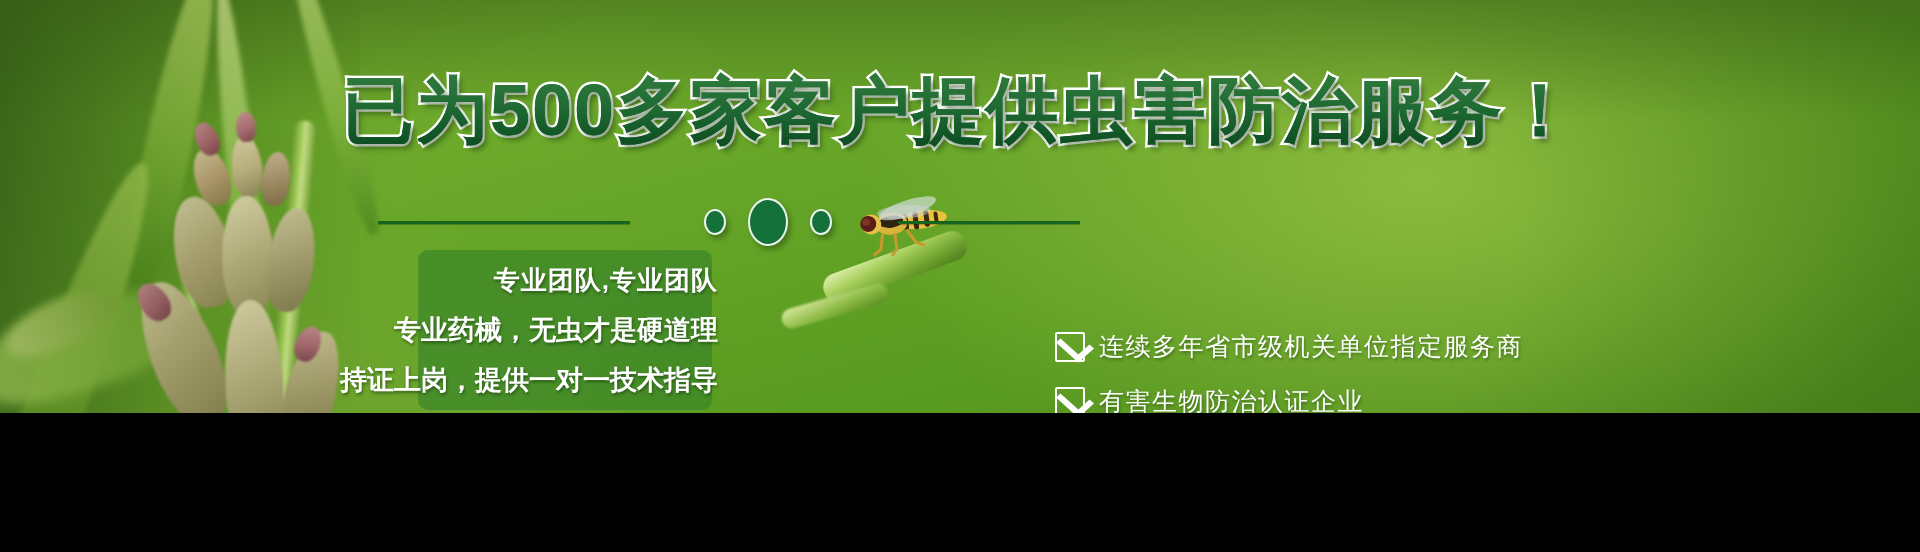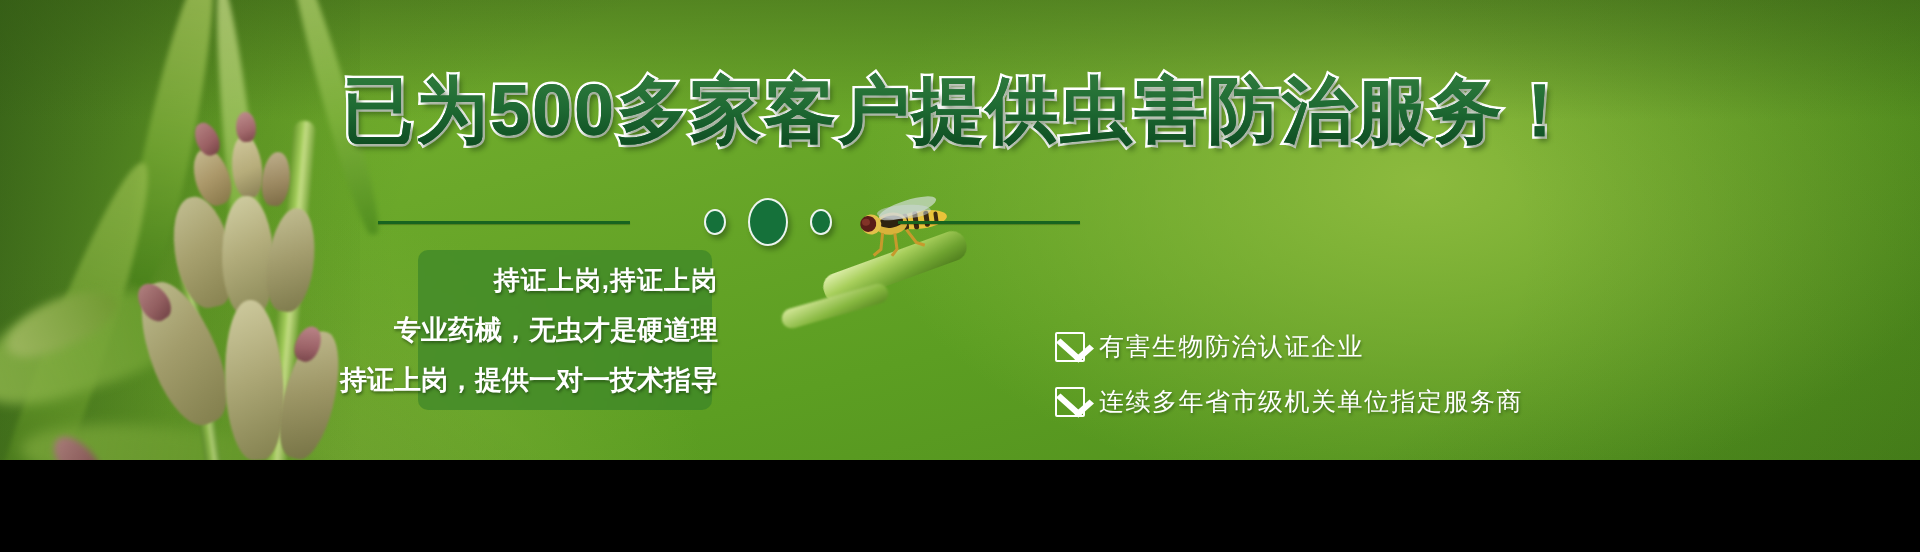--- a/index.html
+++ b/index.html
@@ -1,18 +1,18 @@
 <!DOCTYPE html>
 <html><head>
 <meta charset="utf-8">
 <style>
   html,body{margin:0;padding:0;background:#000;}
   .banner{
     position:relative;
-    width:1920px;height:460px;
+    width:1920px;height:413px;
     overflow:hidden;
     font-family:"Liberation Sans","DejaVu Sans",sans-serif;
     background:#5aa123;
   }
   
   .bg{position:absolute;inset:0;}
   .bg-base{
     position:absolute;inset:0;
     background:
       radial-gradient(ellipse 900px 520px at 1420px 180px, #8cba3e 0%, rgba(140,186,62,0) 62%),
@@ -235,33 +235,33 @@
   <div class="divider">
     <span class="dv-line l"></span>
     <span class="dot sm"></span>
     <span class="dot lg"></span>
     <span class="dot sm"></span>
     <span class="dv-line r"></span>
   </div>
 
   <div class="panel"></div>
   <div class="panel-lines">
-    <div class="pl pl1">持证上岗,持证上岗</div>
+    <div class="pl pl1">专业团队,专业团队</div>
     <div class="pl pl2">专业药械，无虫才是硬道理</div>
     <div class="pl pl3">持证上岗，提供一对一技术指导</div>
   </div>
 
   <div class="checks">
     <div class="check-row">
       <span class="cbox"></span>
-      <span class="ctext">有害生物防治认证企业</span>
+      <span class="ctext">连续多年省市级机关单位指定服务商</span>
     </div>
     <div class="check-row">
       <span class="cbox"></span>
-      <span class="ctext">连续多年省市级机关单位指定服务商</span>
+      <span class="ctext">有害生物防治认证企业</span>
     </div>
   </div>
 
   <div class="pests">
 
     <div class="pest">
       <svg width="44" height="40" viewBox="0 0 44 40">
         <ellipse cx="24" cy="22" rx="14" ry="11" fill="#9d9a95"></ellipse>
         <ellipse cx="24" cy="19" rx="12" ry="8" fill="#b8b5af"></ellipse>
         <circle cx="12" cy="21" r="7.5" fill="#8e8b86"></circle>

